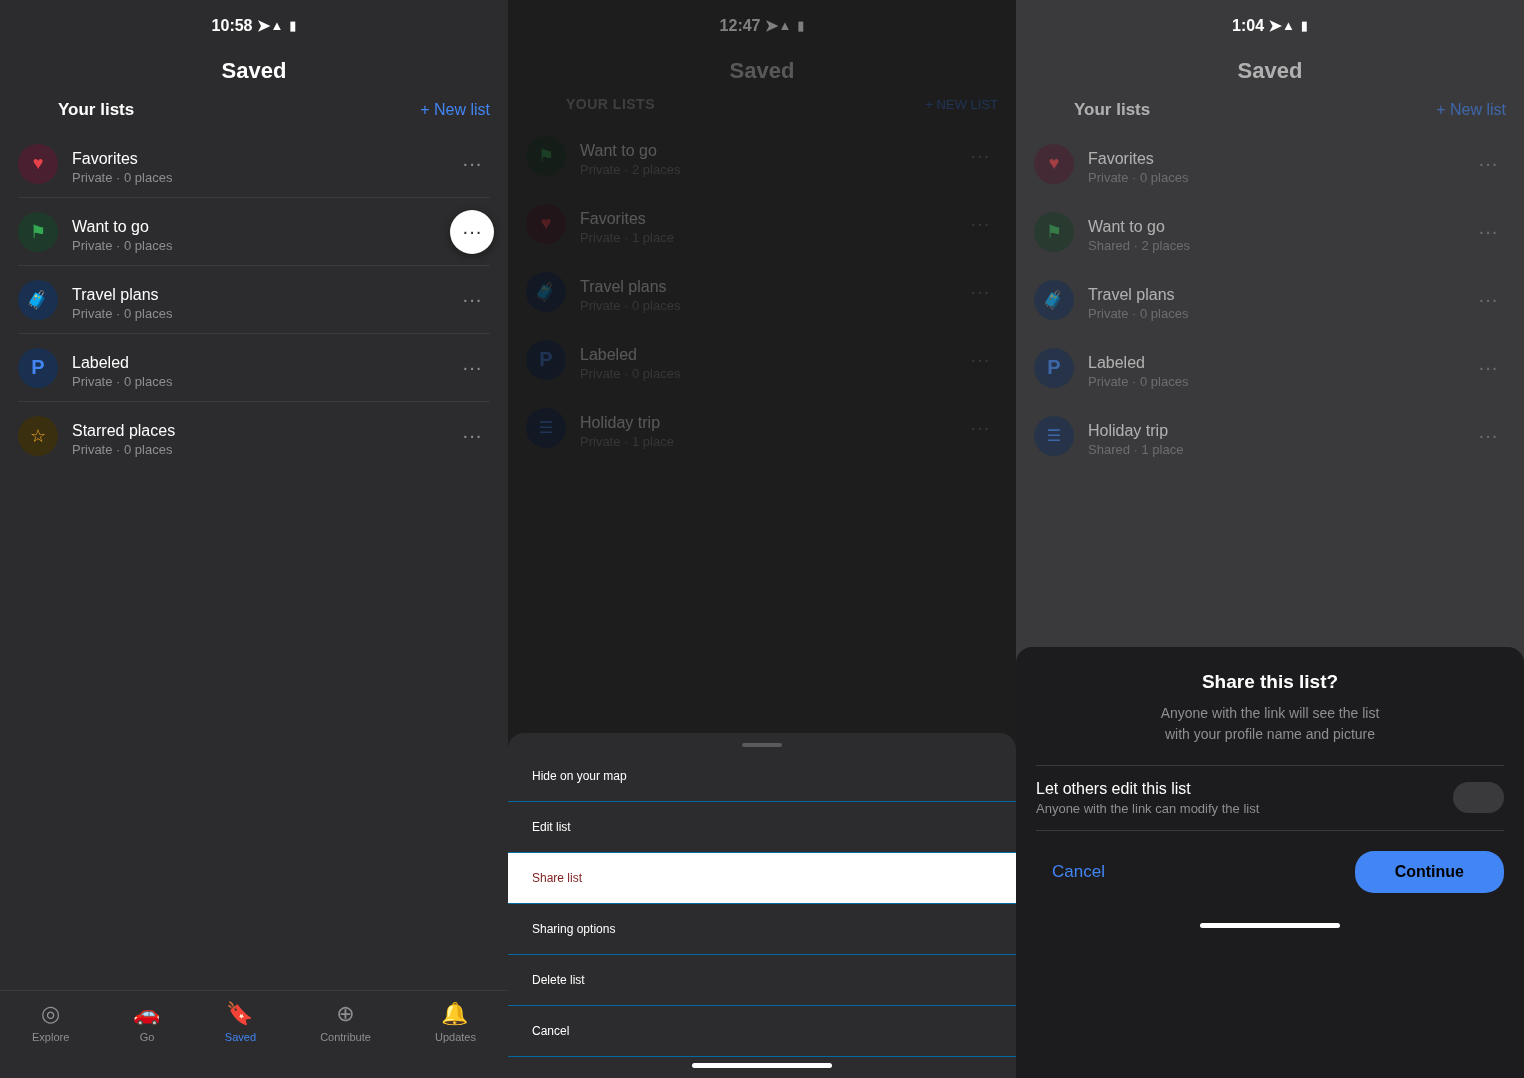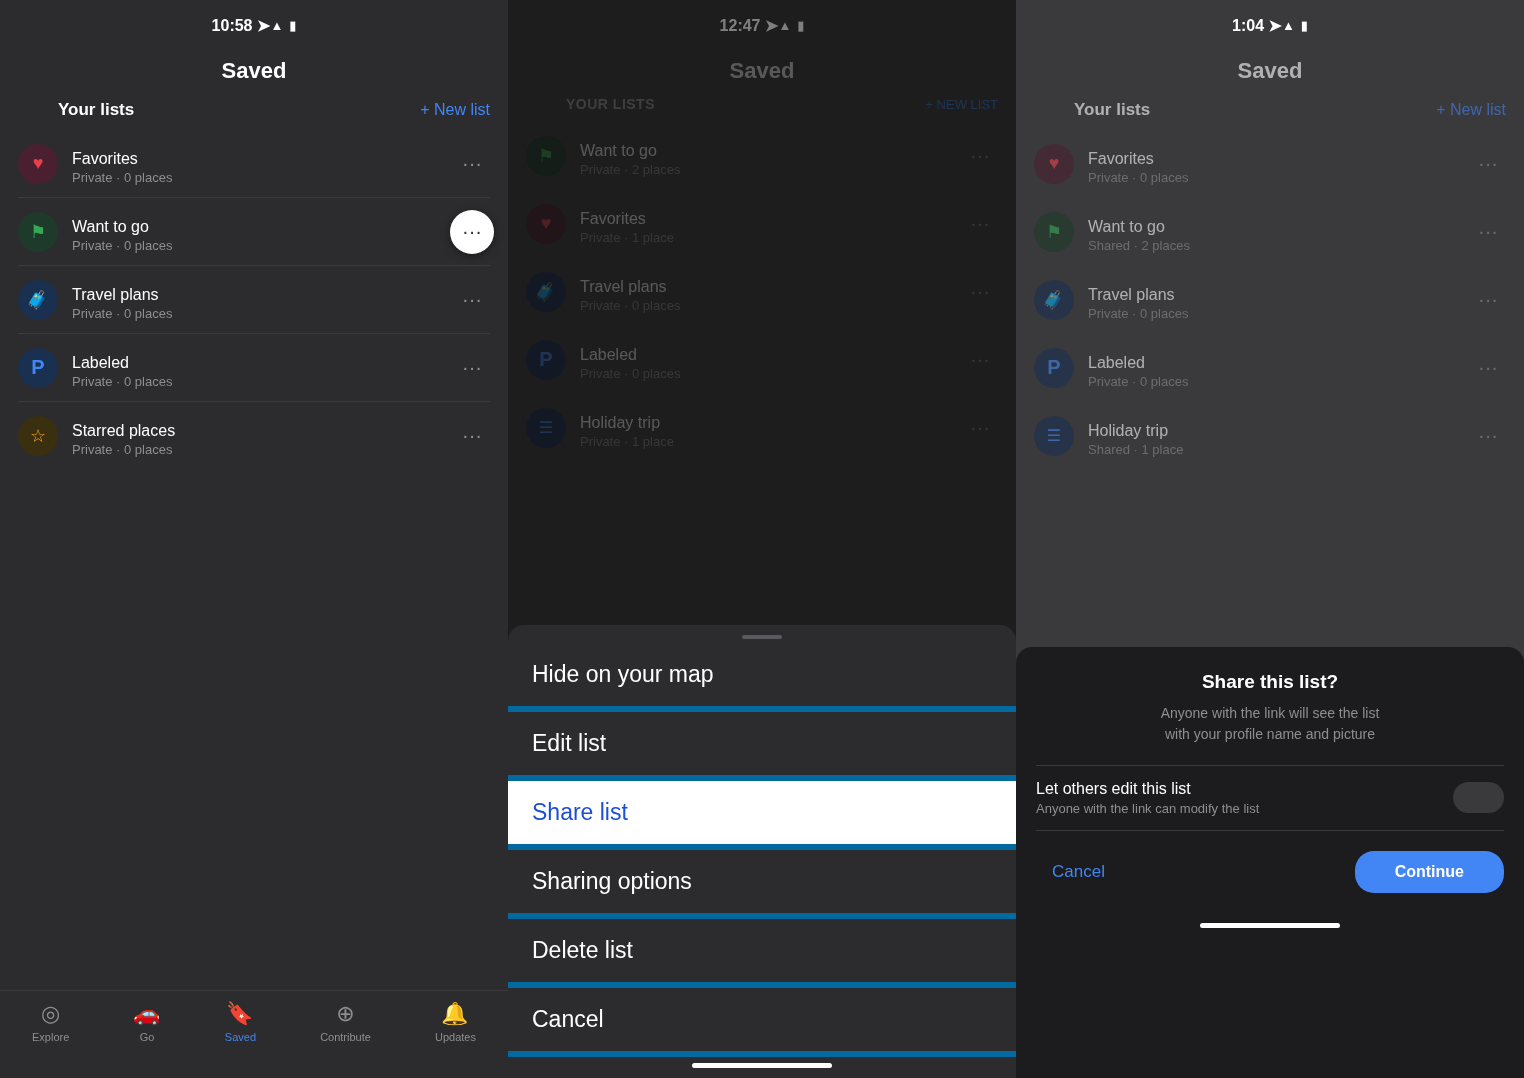--- a/index.html
+++ b/index.html
@@ -231,28 +231,28 @@
     }
     .sheet-handle {
       width: 40px;
       height: 4px;
       background: #5a5a5e;
       border-radius: 2px;
       margin: 10px auto 4px;
     }
     .sheet-item {
       padding: 18px 24px;
-      font-size: 23px;
+      font-size: 12px;
       color: #fff;
       cursor: pointer;
-      border-bottom: 6px solid #0369a1;
+      border-bottom: 1px solid #0369a1;
     }
     .sheet-item.highlighted {
       background: #fff;
-      color: #1d4ed8;
+      color: #7f1d1d;
     }
     .sheet-item:last-child {
       border-bottom: none;
     }
 
     
     #panel3 .panel-bg { background: #3a3a3c; }
 
     
     .dialog-overlay {
@@ -315,21 +315,21 @@
     .dialog-cancel {
       font-size: 17px;
       color: #4285f4;
       background: none;
       border: none;
       cursor: pointer;
       padding: 10px 16px;
     }
     .dialog-continue {
       background: #4285f4;
-      color: #ffffff;
+      color: #000000;
       border: none;
       border-radius: 19px;
       font-size: 16px;
       font-weight: 600;
       padding: 12px 40px;
       cursor: pointer;
     }
 
     
     .truncated {

